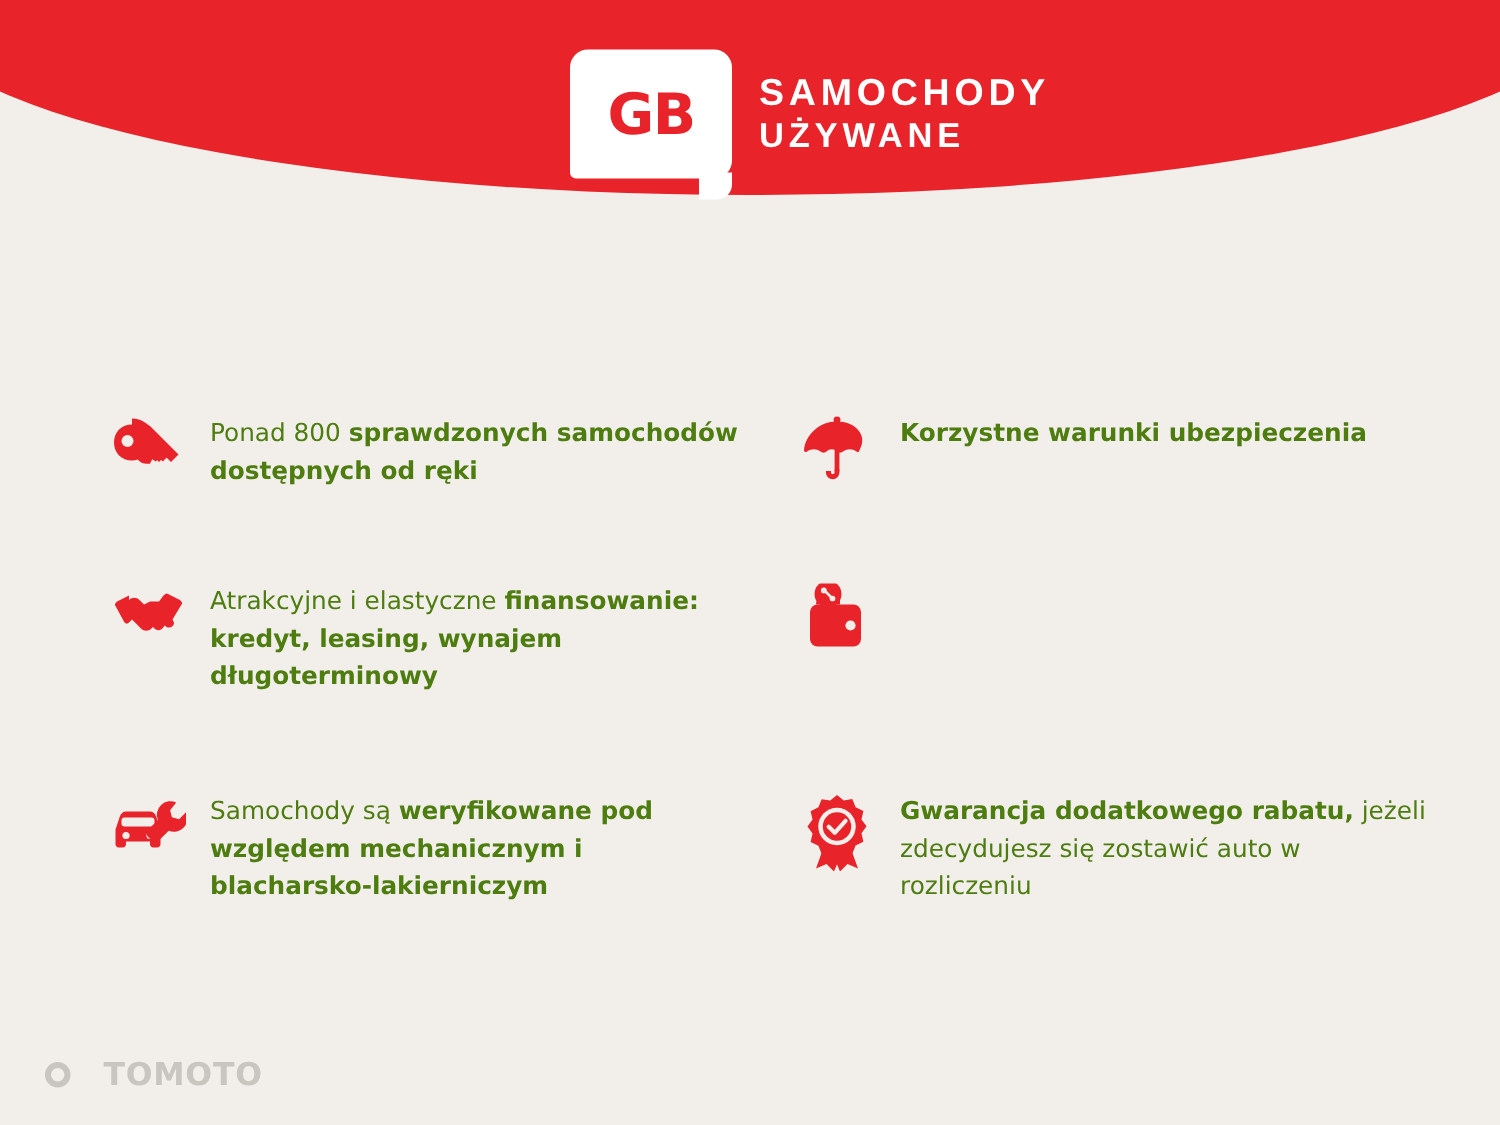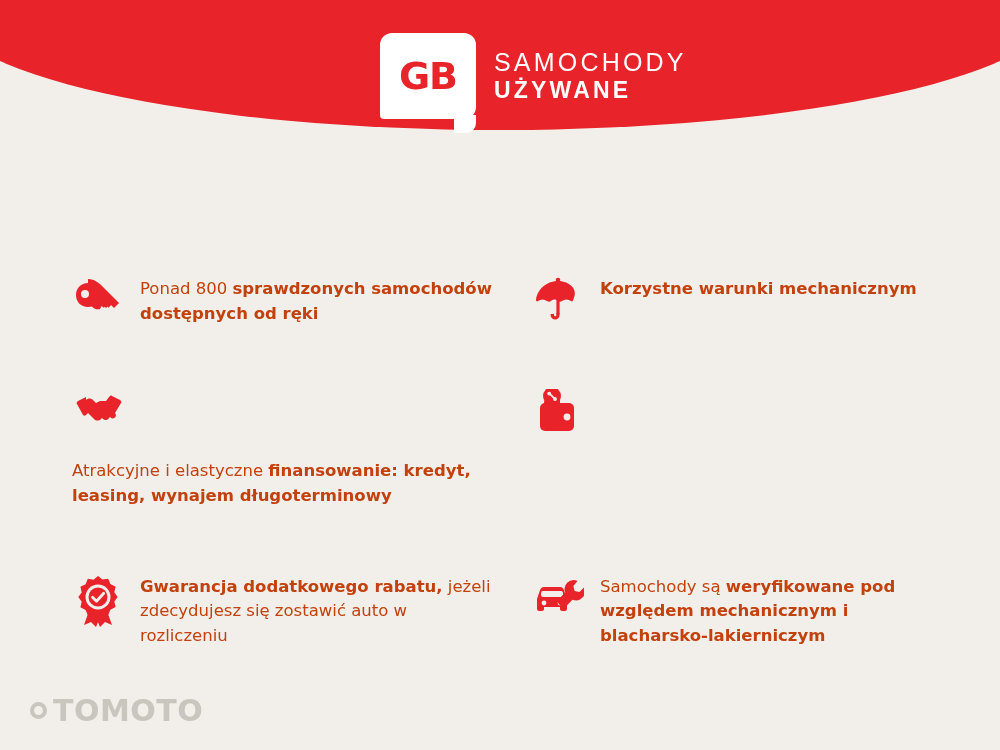--- a/index.html
+++ b/index.html
@@ -34,21 +34,21 @@
   }
   .brand {
     position: absolute;
     top: 33px;
     left: 380px;
     display: flex;
     align-items: center;
     gap: 18px;
   }
   .logo-tile {
-    width: 96px;
+    width: 108px;
     height: 86px;
     background: #ffffff;
     border-radius: 12px 12px 12px 4px;
     display: flex;
     align-items: center;
     justify-content: center;
     position: relative;
   }
   .logo-tile .gb {
     font-size: 38px;
@@ -67,21 +67,21 @@
     background: #ffffff;
     border-radius: 0 0 10px 0;
   }
   .brand-text {
     color: #ffffff;
     line-height: 1.18;
   }
   .brand-line1 {
     font-size: 25px;
     letter-spacing: 3.2px;
-    font-weight: 400;
+    font-weight: 700;
   }
   .brand-line2 {
     font-size: 23px;
     letter-spacing: 3.2px;
     font-weight: 700;
   }
 
   
   .features {
     position: absolute;
@@ -103,43 +103,43 @@
     width: 52px;
     height: 54px;
     display: flex;
     align-items: flex-start;
     justify-content: center;
     padding-top: 2px;
   }
   .feature .text {
     font-size: 16.5px;
     line-height: 1.5;
-    color: #c2410c;
+    color: #4d7c0f;
     font-family: "DejaVu Sans", sans-serif;
     padding-top: 2px;
   }
   .feature .text b {
     font-weight: 700;
   }
 
   
   .features .r1 { margin-top: 0; }
-  .features .r2 { margin-top: 14px; flex-direction: column; }
+  .features .r2 { margin-top: 14px; }
   .features .r3 { margin-top: 22px; }
 
   
   .footer {
     position: absolute;
     left: 30px;
     bottom: 22px;
     display: flex;
     align-items: center;
-    gap: 4px;
+    gap: 20px;
     color: #c9c5bf;
-    font-size: 30px;
+    font-size: 21px;
     font-weight: 700;
     letter-spacing: 0.5px;
     font-family: "DejaVu Sans", sans-serif;
     text-align: center;
   }
   .footer .ring {
     display: inline-block;
     width: 17px;
     height: 17px;
     border: 4px solid #c9c5bf;
@@ -183,21 +183,21 @@
     <span class="icon">
       <svg width="48" height="48" viewBox="0 0 48 48" aria-hidden="true">
         <g fill="#e8232a">
           <path d="M24 4 C12 4 3 13 2 23 c0 1 1 2 2 1 3-2 6-2 9 0 1 1 3 1 4 0 2-2 5-2 7 0 1 1 3 1 4 0 3-2 6-2 9 0 1 1 2 0 2-1 C45 13 36 4 24 4 z"></path>
           <rect x="22.4" y="22" width="3.2" height="16" rx="1.4"></rect>
           <path d="M25.6 36 v2 a4.5 4.5 0 0 1-9 0 v-1 h3.4 v1 a1.2 1.2 0 0 0 2.4 0 v-2 z"></path>
           <circle cx="24" cy="3" r="2.3"></circle>
         </g>
       </svg>
     </span>
-    <span class="text"><b>Korzystne warunki mechanicznym</b></span>
+    <span class="text"><b>Korzystne warunki ubezpieczenia</b></span>
   </div>
 
   <div class="feature col-left r2">
     <span class="icon">
       <svg width="52" height="44" viewBox="0 0 52 44" aria-hidden="true">
         <g fill="#e8232a">
           <path d="M14 8 l-8 4 c-1 1-2 2-1 3 l6 11 c1 1 2 1 3 0 l2-2 6 6 c2 2 5 2 7 0 l1-1 1 1 c2 2 5 1 6-1 l1-1 1 1 c2 1 5 0 5-3 l-1-2 6-10 c1-1 0-2-1-3 l-8-4 c-1-1-2 0-3 1 l-3 4 h-6 l-4 2 -3-3 c-2-2-5-2-7 0 z"></path>
           <path d="M8 10 L2 13 l7 13 6-3 z" opacity="0"></path>
         </g>
       </svg>
@@ -214,49 +214,49 @@
           <circle cx="33" cy="28" r="3.4" fill="#f2efeb"></circle>
           <circle cx="18" cy="7" r="9"></circle>
           <path d="M14.6 3.6 l7.2 7.2" stroke="#f2efeb" stroke-width="1.8" fill="none"></path>
           <circle cx="15.2" cy="4.6" r="1.9" fill="#f2efeb"></circle>
           <circle cx="21" cy="10" r="1.9" fill="#f2efeb"></circle>
         </g>
       </svg>
     </span>
   </div>
 
+  <div class="feature col-right r3">
+    <span class="icon">
+      <svg width="52" height="44" viewBox="0 0 52 44" aria-hidden="true">
+        <g fill="#e8232a">
+          <path d="M5 24 l3-9 c1-2 2-3 4-3 h16 c2 0 3 1 4 3 l3 9 v10 c0 1-1 2-2 2 h-3 c-1 0-2-1-2-2 v-2 H12 v2 c0 1-1 2-2 2 H7 c-1 0-2-1-2-2 z"></path>
+          <rect x="9" y="16" width="22" height="6" rx="2" fill="#f2efeb"></rect>
+          <circle cx="12" cy="28" r="2.4" fill="#f2efeb"></circle>
+          <circle cx="28" cy="28" r="2.4" fill="#f2efeb"></circle>
+          <path d="M45.5 6 a9 9 0 0 0-12.2 11.6 l-6.6 6.6 a3.2 3.2 0 0 0 0 4.6 l2.6 2.6 a3.2 3.2 0 0 0 4.6 0 l6.6-6.6 A9 9 0 0 0 52 12.5 l-4.6 4.6 -4.8-1.2 -1.2-4.8 z"></path>
+        </g>
+      </svg>
+    </span>
+    <span class="text">Samochody są <b>weryfikowane pod względem mechanicznym i blacharsko-lakierniczym</b></span>
+  </div>
+
   <div class="feature col-left r3">
     <span class="icon">
       <svg width="50" height="52" viewBox="0 0 50 52" aria-hidden="true">
         <g fill="#e8232a">
           <path d="M16 36 l-5 14 7-3 5 5 5-12 z"></path>
           <path d="M34 36 l5 14 -7-3 -5 5 -5-12 z"></path>
           <path d="M25 1 l4.5 3.6 5.7-.9 2.2 5.4 5.2 2.6 -1.3 5.6 3.4 4.6 -3.4 4.6 1.3 5.6 -5.2 2.6 -2.2 5.4 -5.7-.9 L25 43 l-4.5-3.6 -5.7 .9 -2.2-5.4 -5.2-2.6 1.3-5.6 L5.3 22 l3.4-4.6 -1.3-5.6 5.2-2.6 2.2-5.4 5.7 .9 z"></path>
           <circle cx="25" cy="22" r="12.5" fill="#f2efeb"></circle>
           <circle cx="25" cy="22" r="9.5" fill="#e8232a"></circle>
           <path d="M19.5 22.2 l4 4 7.2-8" stroke="#f2efeb" stroke-width="2.8" fill="none" stroke-linecap="round" stroke-linejoin="round"></path>
         </g>
       </svg>
     </span>
     <span class="text"><b>Gwarancja dodatkowego rabatu,</b> jeżeli zdecydujesz się zostawić auto w rozliczeniu</span>
   </div>
 
-  <div class="feature col-right r3">
-    <span class="icon">
-      <svg width="52" height="44" viewBox="0 0 52 44" aria-hidden="true">
-        <g fill="#e8232a">
-          <path d="M5 24 l3-9 c1-2 2-3 4-3 h16 c2 0 3 1 4 3 l3 9 v10 c0 1-1 2-2 2 h-3 c-1 0-2-1-2-2 v-2 H12 v2 c0 1-1 2-2 2 H7 c-1 0-2-1-2-2 z"></path>
-          <rect x="9" y="16" width="22" height="6" rx="2" fill="#f2efeb"></rect>
-          <circle cx="12" cy="28" r="2.4" fill="#f2efeb"></circle>
-          <circle cx="28" cy="28" r="2.4" fill="#f2efeb"></circle>
-          <path d="M45.5 6 a9 9 0 0 0-12.2 11.6 l-6.6 6.6 a3.2 3.2 0 0 0 0 4.6 l2.6 2.6 a3.2 3.2 0 0 0 4.6 0 l6.6-6.6 A9 9 0 0 0 52 12.5 l-4.6 4.6 -4.8-1.2 -1.2-4.8 z"></path>
-        </g>
-      </svg>
-    </span>
-    <span class="text">Samochody są <b>weryfikowane pod względem mechanicznym i blacharsko-lakierniczym</b></span>
-  </div>
-
 </div>
 
 <div class="footer">
   <span class="ring"></span>
   <span>TOMOTO</span>
 </div>
 
 </body></html>

